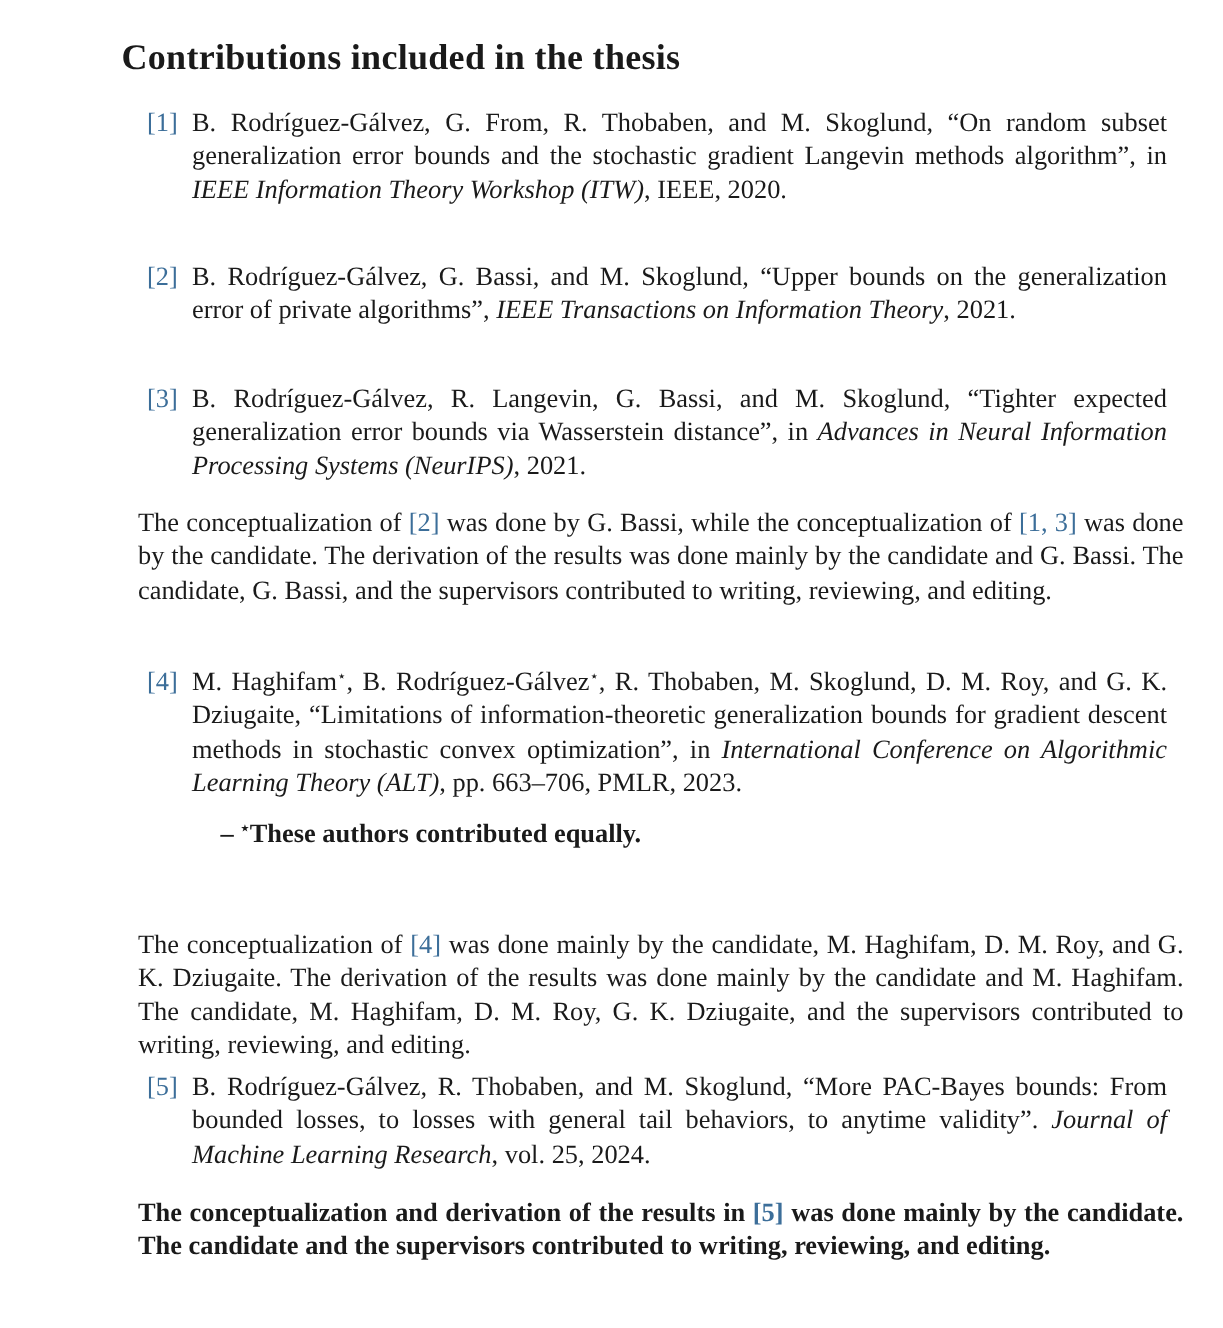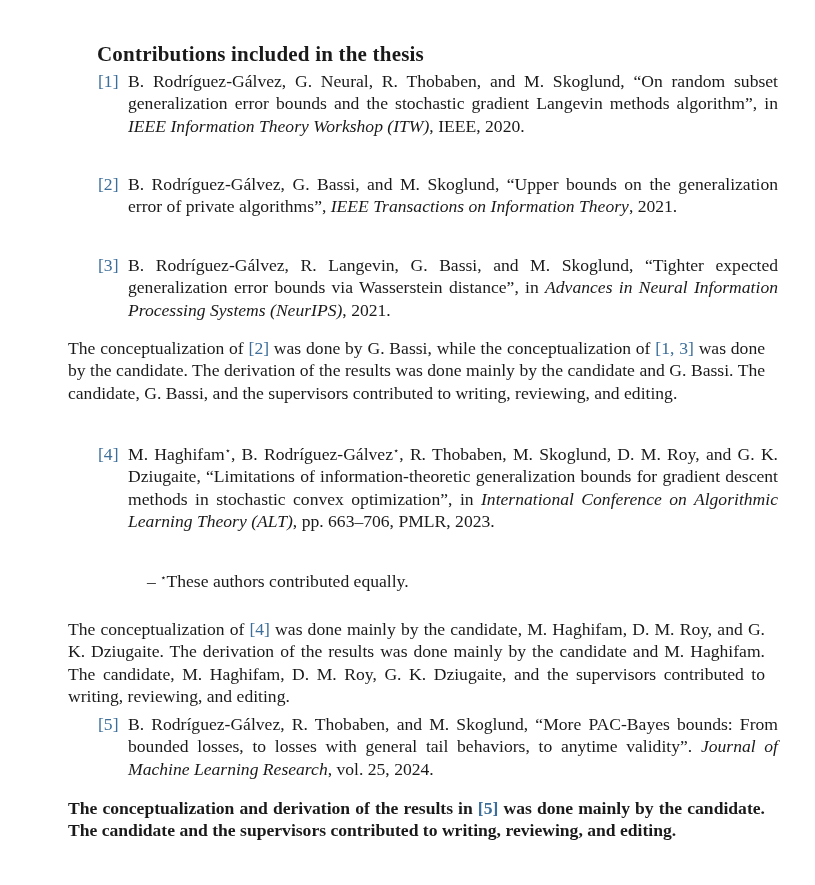--- a/index.html
+++ b/index.html
@@ -5,72 +5,72 @@
   html, body { margin: 0; padding: 0; background: #ffffff; }
   body {
     width: 815px; height: 885px; overflow: hidden;
     font-family: "DejaVu Serif", "Liberation Serif", serif;
     color: #1a1a1a;
   }
   .page { position: relative; width: 815px; height: 885px; }
   .section-title {
     position: absolute; left: 81px; top: 26px;
     font-family: "Liberation Serif", "DejaVu Serif", serif;
-    font-weight: bold; font-size: 21px; letter-spacing: 0.2px;
-    margin: 16px;
+    font-weight: bold; font-size: 24px; letter-spacing: 0.2px;
+    margin: 0;
   }
   .text {
     font-family: "Liberation Serif", "DejaVu Serif", serif;
     font-size: 17.6px; line-height: 22.3px; text-align: justify;
   }
   .ref { position: absolute; left: 98px; width: 680px; }
   .ref .num {
     position: absolute; left: 0; top: 0; color: #3c6e99;
   }
   .ref .body {
     margin-left: 30px; width: 650px; display: block;
     text-align: justify; text-align-last: left;
   }
-  .para { position: absolute; left: 68px; width: 697px; text-align-last: left; }
+  .para { position: absolute; left: 92px; width: 697px; text-align-last: left; }
   .cite { color: #3c6e99; }
   b { font-weight: normal; }
   i { }
   sup { font-size: 10px; vertical-align: 6px; line-height: 0; }
   .note { position: absolute; left: 147px; }
 </style>
 </head>
 <body>
 
 <div class="page">
 
   <h2 class="section-title">Contributions included in the thesis</h2>
 
   <div class="ref text" style="top:70px;">
     <span class="num">[1]</span>
-    <span class="body"><b>B. Rodríguez-Gálvez</b><span>, G. Neural, R. Thobaben, and M. Skoglund, </span><span>“On random subset generalization error bounds and the stochastic gradient Langevin methods algorithm”</span><span>, in </span><i>IEEE Information Theory Workshop (ITW)</i><span>, IEEE, 2020.</span></span>
+    <span class="body"><b>B. Rodríguez-Gálvez</b><span>, G. From, R. Thobaben, and M. Skoglund, </span><span>“On random subset generalization error bounds and the stochastic gradient Langevin methods algorithm”</span><span>, in </span><i>IEEE Information Theory Workshop (ITW)</i><span>, IEEE, 2020.</span></span>
   </div>
 
   <div class="ref text" style="top:173px;">
     <span class="num">[2]</span>
     <span class="body"><b>B. Rodríguez-Gálvez</b><span>, G. Bassi, and M. Skoglund, </span><span>“Upper bounds on the generalization error of private algorithms”</span><span>, </span><i>IEEE Transactions on Information Theory</i><span>, 2021.</span></span>
   </div>
 
   <div class="ref text" style="top:254px;">
     <span class="num">[3]</span>
     <span class="body"><b>B. Rodríguez-Gálvez</b><span>, R. Langevin, G. Bassi, and M. Skoglund, </span><span>“Tighter expected generalization error bounds via Wasserstein distance”</span><span>, in </span><i>Advances in Neural Information Processing Systems (NeurIPS)</i><span>, 2021.</span></span>
   </div>
 
   <p class="para text" style="top:337px; margin:0;"><span>The conceptualization of </span><span class="cite">[2]</span><span> was done by G. Bassi, while the conceptualization of </span><span class="cite">[1, 3]</span><span> was done by the candidate. The derivation of the results was done mainly by the candidate and G. Bassi.  The candidate, G. Bassi, and the supervisors contributed to writing, reviewing, and editing.</span></p>
 
   <div class="ref text" style="top:443px;">
     <span class="num">[4]</span>
     <span class="body"><span>M. Haghifam</span><sup>⋆</sup><span>, </span><b>B. Rodríguez-Gálvez</b><sup>⋆</sup><span>, R. Thobaben, M. Skoglund, D. M. Roy, and G. K. Dziugaite, </span><span>“Limitations of information-theoretic generalization bounds for gradient descent methods in stochastic convex optimization”</span><span>, in </span><i>International Conference on Algorithmic Learning Theory (ALT)</i><span>, pp. 663–706, PMLR, 2023.</span></span>
   </div>
 
-  <div class="note text" style="top:570px;">
+  <div class="note text" style="top:544px;font-weight:bold;">
     <span>–</span>&nbsp;<sup>⋆</sup><span>These authors contributed equally.</span>
   </div>
 
   <p class="para text" style="top:618px; margin:0;"><span>The conceptualization of </span><span class="cite">[4]</span><span> was done mainly by the candidate, M. Haghifam, D. M. Roy, and G. K. Dziugaite.  The derivation of the results was done mainly by the candidate and M. Haghifam.  The candidate, M. Haghifam, D. M. Roy, G. K. Dziugaite, and the supervisors contributed to writing, reviewing, and editing.</span></p>
 
   <div class="ref text" style="top:713px;">
     <span class="num">[5]</span>
     <span class="body"><b>B. Rodríguez-Gálvez</b><span>, R. Thobaben, and M. Skoglund, </span><span>“More PAC-Bayes bounds: From bounded losses, to losses with general tail behaviors, to anytime validity”</span><span>. </span><i>Journal of Machine Learning Research</i><span>, vol. 25, 2024.</span></span>
   </div>
 

